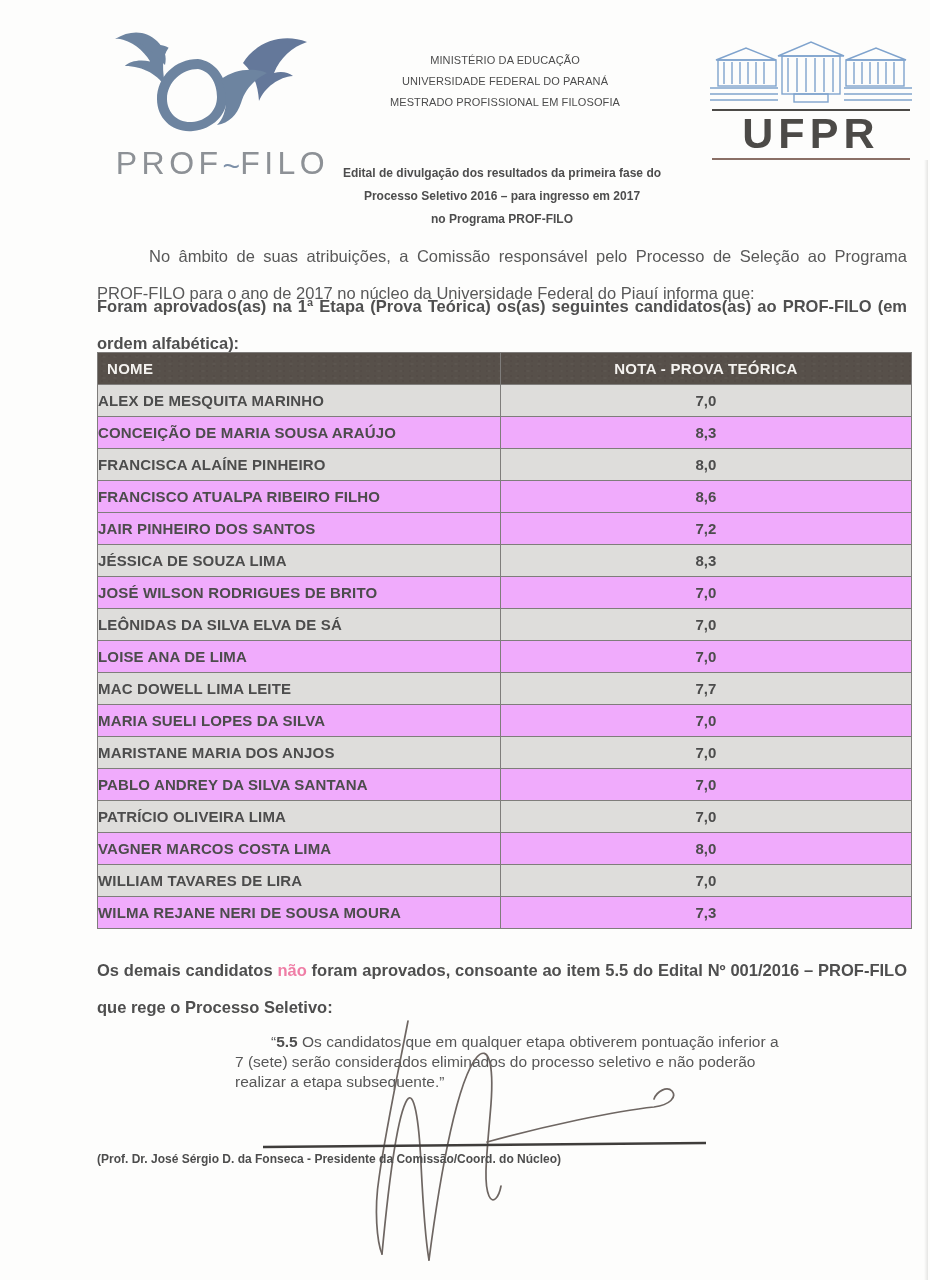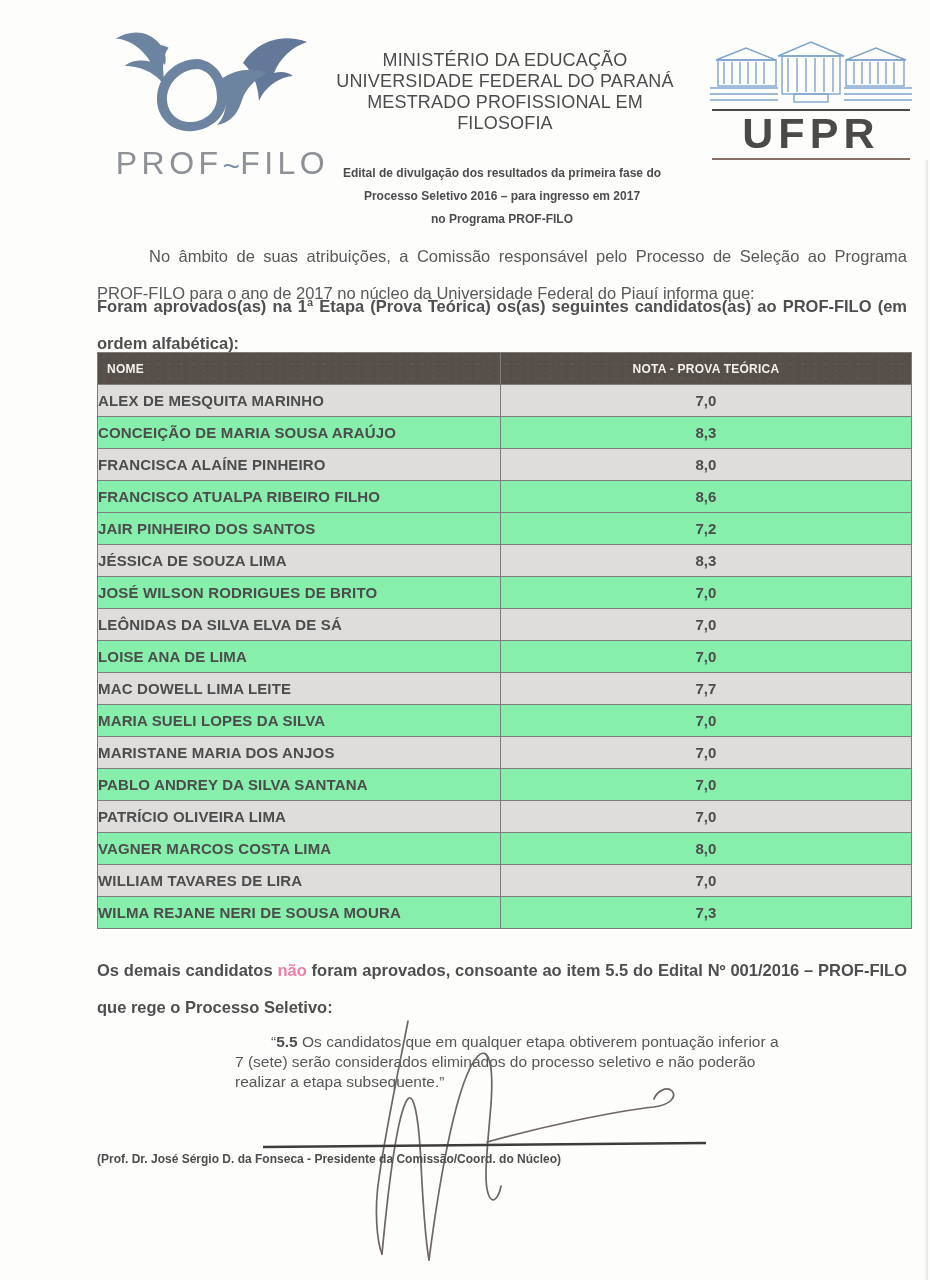--- a/index.html
+++ b/index.html
@@ -18,21 +18,21 @@
   
   .header{position:absolute;top:22px;left:0;width:930px;height:150px;}
   .logo-left{position:absolute;left:95px;top:5px;width:255px;height:150px;}
   .logo-wordmark{
     position:absolute;left:0;top:118px;width:255px;text-align:center;
     font-size:32px;color:#8d9196;letter-spacing:.14em;font-weight:400;white-space:nowrap;
   }
   .logo-wordmark .tilde{font-size:30px;color:#7d90a8;vertical-align:-2px;letter-spacing:0;}
   .ministry{
     position:absolute;left:330px;top:28px;width:350px;text-align:center;
-    font-size:18px;line-height:21px;color:#4c4c4c;letter-spacing:.01em;
+    font-size:11px;line-height:21px;color:#4c4c4c;letter-spacing:.01em;
   }
   .ufpr{position:absolute;left:708px;top:12px;width:210px;height:128px;}
   .ufpr-text{
     position:absolute;left:0;top:78px;width:206px;text-align:center;
     font-weight:bold;font-size:43px;letter-spacing:.12em;color:#4c4a47;line-height:1;
     font-family:"Liberation Sans","DejaVu Sans",sans-serif;
   }
   
   .title-block{
     position:absolute;top:162px;left:97px;width:810px;
@@ -42,28 +42,28 @@
   .para1{top:238px;text-indent:52px;}
   .para2{top:288px;font-weight:bold;color:#4f4f4f;}
   
   .results{
     position:absolute;top:352px;left:97px;width:815px;
     border-collapse:collapse;table-layout:fixed;
     font-size:15px;
   }
   .results th,.results td{border:1px solid #7f7d7b;}
   .results thead th{
-    background:#57504a;color:#f4f2ef;font-weight:bold;font-size:12px;
+    background:#57504a;color:#f4f2ef;font-weight:bold;font-size:15px;
     height:29px;letter-spacing:.02em;
     background-image:radial-gradient(rgba(30,24,18,.25) 15%,rgba(0,0,0,0) 16%),radial-gradient(rgba(255,255,255,.06) 15%,rgba(0,0,0,0) 16%);
     background-size:7px 5px,11px 7px;
   }
   .results thead th.h-nome{text-align:left;padding-left:9px;width:49%;}
   .results thead th.h-nota{text-align:center;width:51%;}
-  .results td{height:29px;color:#4c4c4c;font-weight:bold;background:#86efac;}
+  .results td{height:29px;color:#4c4c4c;font-weight:bold;background:#f0abfc;}
   .results td.name-cell{text-align:left;padding-left:0;letter-spacing:.01em;}
   .results td.score-cell{text-align:center;}
   .results tr.alt td{background:#dedddb;}
   
   .para3{top:952px;font-weight:bold;color:#4f4f4f;}
   .hl-nao{color:#ef7ea6;}
   .quote{
     position:absolute;top:1032px;left:235px;width:552px;
     font-size:15.5px;line-height:20px;color:#575757;text-align:left;
   }

